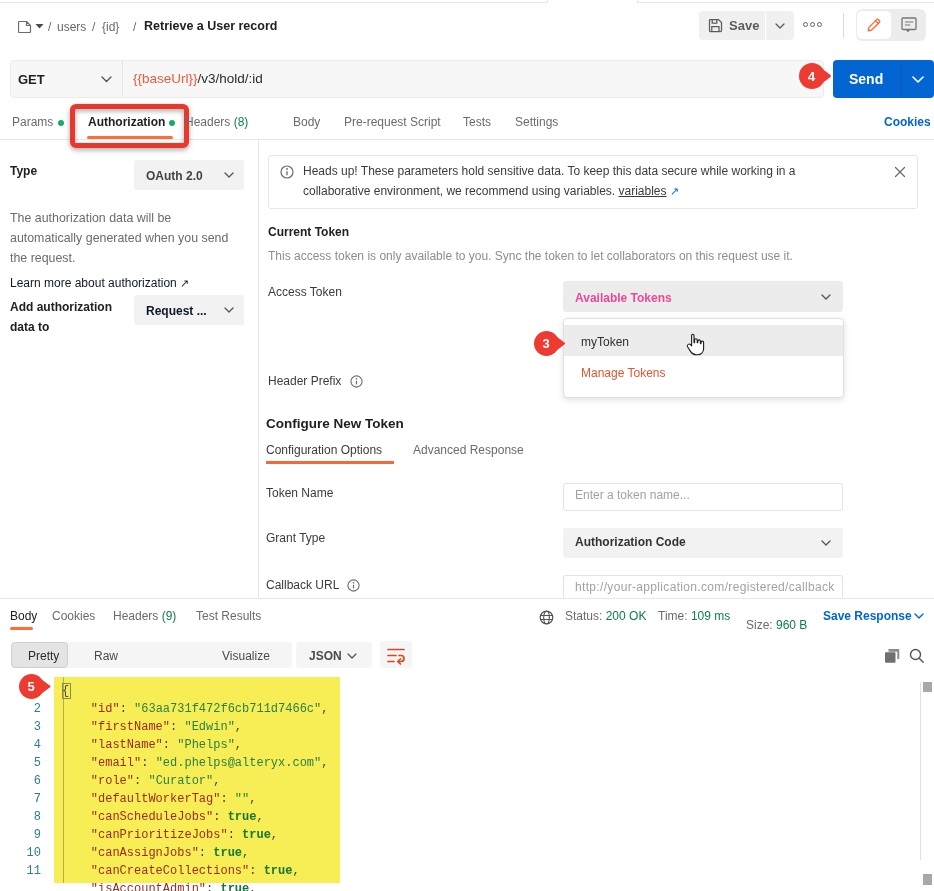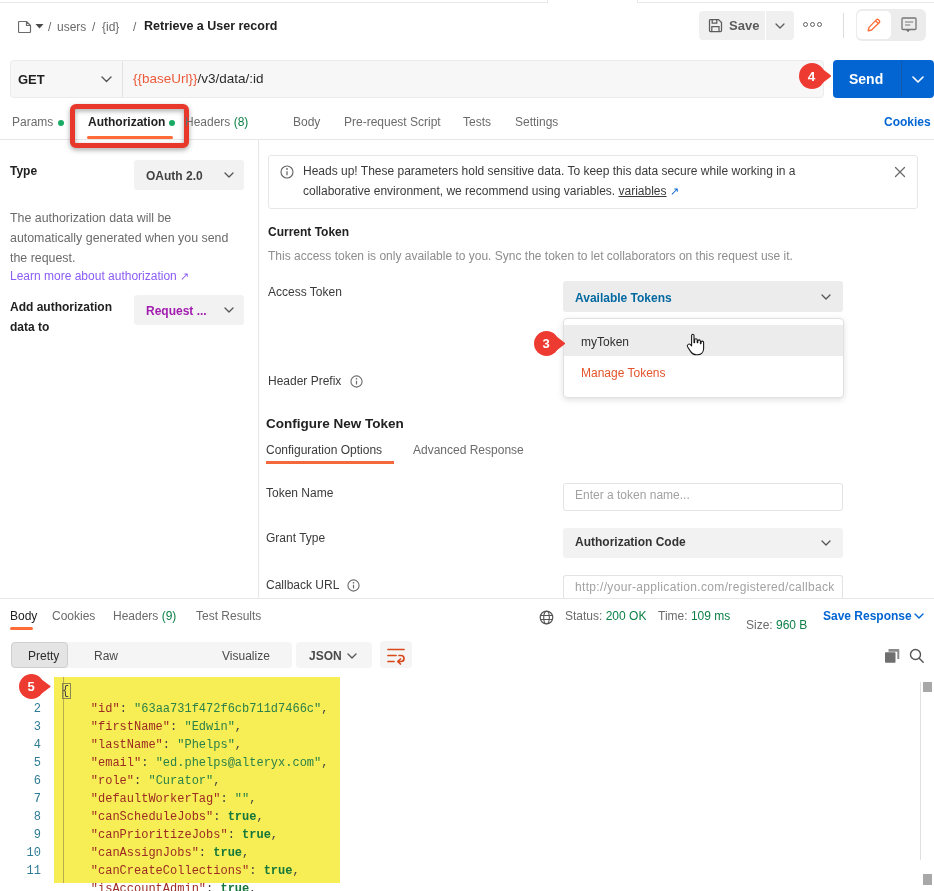--- a/index.html
+++ b/index.html
@@ -59,21 +59,21 @@
     <path d="M5 12.5 l2 2.4 2 -2.4" fill="#767676" stroke="#767676" stroke-width="0.6"></path>
     <path d="M4 5 h8.2 M4 8 h5.2" stroke="#767676" stroke-width="1.2"></path>
   </svg>
 
 <div class="abs" style="left:10px;top:60px;width:814px;height:38px;background:#f7f7f7;border:1px solid #ebebeb;border-radius:4px"></div>
 <div class="abs" style="left:122px;top:61px;width:1px;height:36px;background:#e3e3e3"></div>
 <div class="abs sb" style="left:18px;top:72px;font-size:13px">GET</div>
 <svg class="chev" style="left:101px;top:76px" width="11" height="7" viewBox="0 0 11 7">
     <path d="M1 1l4.5 4.5L10 1" fill="none" stroke="#555" stroke-width="1.4" stroke-linecap="round" stroke-linejoin="round"></path>
   </svg>
-<div class="abs" style="left:133px;top:71px;font-size:13.5px"><span style="color:#eb5b3c">{{baseUrl}}</span><span style="color:#2b2b2b">/v3/data/:id</span></div>
+<div class="abs" style="left:133px;top:71px;font-size:13.5px"><span style="color:#eb5b3c">{{baseUrl}}</span><span style="color:#2b2b2b">/v3/hold/:id</span></div>
 
 <div class="abs" style="left:833px;top:60px;width:101px;height:38px;background:#0265d2;border-radius:4px"></div>
 <div class="abs" style="left:901px;top:61px;width:1px;height:36px;background:#1259ad"></div>
 <div class="abs sb" style="left:849px;top:71px;font-size:14px;color:#fff">Send</div>
 <svg class="chev" style="left:912px;top:76px" width="12" height="7" viewBox="0 0 12 7">
     <path d="M1 1l5 5 5-5" fill="none" stroke="#fff" stroke-width="1.6" stroke-linecap="round" stroke-linejoin="round"></path>
   </svg>
 
 <svg class="abs" style="left:799px;top:63px" width="32" height="26" viewBox="0 0 32 26">
     <circle cx="13" cy="13" r="13" fill="#ee3b32"></circle>
@@ -96,45 +96,45 @@
 <div class="abs sb blue" style="left:884px;top:115px">Cookies</div>
 
 <div class="abs" style="left:258px;top:140px;width:1px;height:458px;background:#e7e7e7"></div>
 <div class="abs sb" style="left:10px;top:164px">Type</div>
 <div class="abs ctl" style="left:134px;top:160px;width:110px;height:30px"></div>
 <div class="abs sb" style="left:146px;top:169px;color:#424242">OAuth 2.0</div>
 <svg class="chev" style="left:224px;top:172px" width="10" height="6" viewBox="0 0 10 6">
     <path d="M1 1l4 4 4-4" fill="none" stroke="#555" stroke-width="1.3" stroke-linecap="round" stroke-linejoin="round"></path>
   </svg>
 <div class="abs grey" style="left:10px;top:208px;line-height:20px;font-size:12.4px">The authorization data will be<br>automatically generated when you send<br>the request.</div>
-<div class="abs" style="left:10px;top:269px;color:#8b5cf6">Learn more about authorization <span style="font-size:11px">↗</span></div>
+<div class="abs" style="left:10px;top:276px;color:#0f172a">Learn more about authorization <span style="font-size:11px">↗</span></div>
 <div class="abs sb" style="left:10px;top:297px;width:120px;line-height:20px">Add authorization data to</div>
 <div class="abs ctl" style="left:134px;top:295px;width:110px;height:30px"></div>
-<div class="abs sb" style="left:146px;top:304px;color:#a21caf">Request ...</div>
+<div class="abs sb" style="left:146px;top:304px;color:#0f172a">Request ...</div>
 <svg class="chev" style="left:224px;top:307px" width="10" height="6" viewBox="0 0 10 6">
     <path d="M1 1l4 4 4-4" fill="none" stroke="#555" stroke-width="1.3" stroke-linecap="round" stroke-linejoin="round"></path>
   </svg>
 
 <div class="abs" style="left:268px;top:155px;width:650px;height:54px;border:1px solid #e7e7e7;border-radius:3px"></div>
 <svg class="abs" style="left:280px;top:165px" width="14" height="14" viewBox="0 0 14 14">
     <circle cx="7" cy="7" r="6" fill="none" stroke="#6b6b6b" stroke-width="1.2"></circle>
     <path d="M7 6.2 v4" stroke="#6b6b6b" stroke-width="1.3"></path>
     <circle cx="7" cy="4" r="0.9" fill="#6b6b6b"></circle>
   </svg>
 <div class="abs" style="left:303px;top:161px;width:560px;line-height:20px;color:#3b3b3b">Heads up! These parameters hold sensitive data. To keep this data secure while working in a collaborative environment, we recommend using variables. <span style="text-decoration:underline">variables</span> <span style="color:#0265d2;font-size:11px">↗</span></div>
 <svg class="abs" style="left:894px;top:166px" width="12" height="12" viewBox="0 0 12 12">
     <path d="M1.5 1.5 l9 9 M10.5 1.5 l-9 9" stroke="#6b6b6b" stroke-width="1.3" stroke-linecap="round"></path>
   </svg>
 
 <div class="abs sb" style="left:268px;top:225px">Current Token</div>
 <div class="abs" style="left:268px;top:249px;color:#8d8d8d">This access token is only available to you. Sync the token to let collaborators on this request use it.</div>
 
 <div class="abs" style="left:268px;top:285px;color:#3b3b3b">Access Token</div>
 <div class="abs" style="left:563px;top:281px;width:280px;height:31px;background:#ececec;border-radius:3px"></div>
-<div class="abs sb" style="left:575px;top:291px;color:#0369a1">Available Tokens</div>
+<div class="abs sb" style="left:575px;top:291px;color:#ec4899">Available Tokens</div>
 <svg class="chev" style="left:821px;top:294px" width="10" height="6" viewBox="0 0 10 6">
     <path d="M1 1l4 4 4-4" fill="none" stroke="#555" stroke-width="1.3" stroke-linecap="round" stroke-linejoin="round"></path>
   </svg>
 
 <div class="abs" style="left:268px;top:374px;color:#3b3b3b">Header Prefix</div>
 <svg class="abs" style="left:350px;top:375px" width="13" height="13" viewBox="0 0 14 14">
     <circle cx="7" cy="7" r="6" fill="none" stroke="#6b6b6b" stroke-width="1.2"></circle>
     <path d="M7 6.2 v4" stroke="#6b6b6b" stroke-width="1.3"></path>
     <circle cx="7" cy="4" r="0.9" fill="#6b6b6b"></circle>
   </svg>

